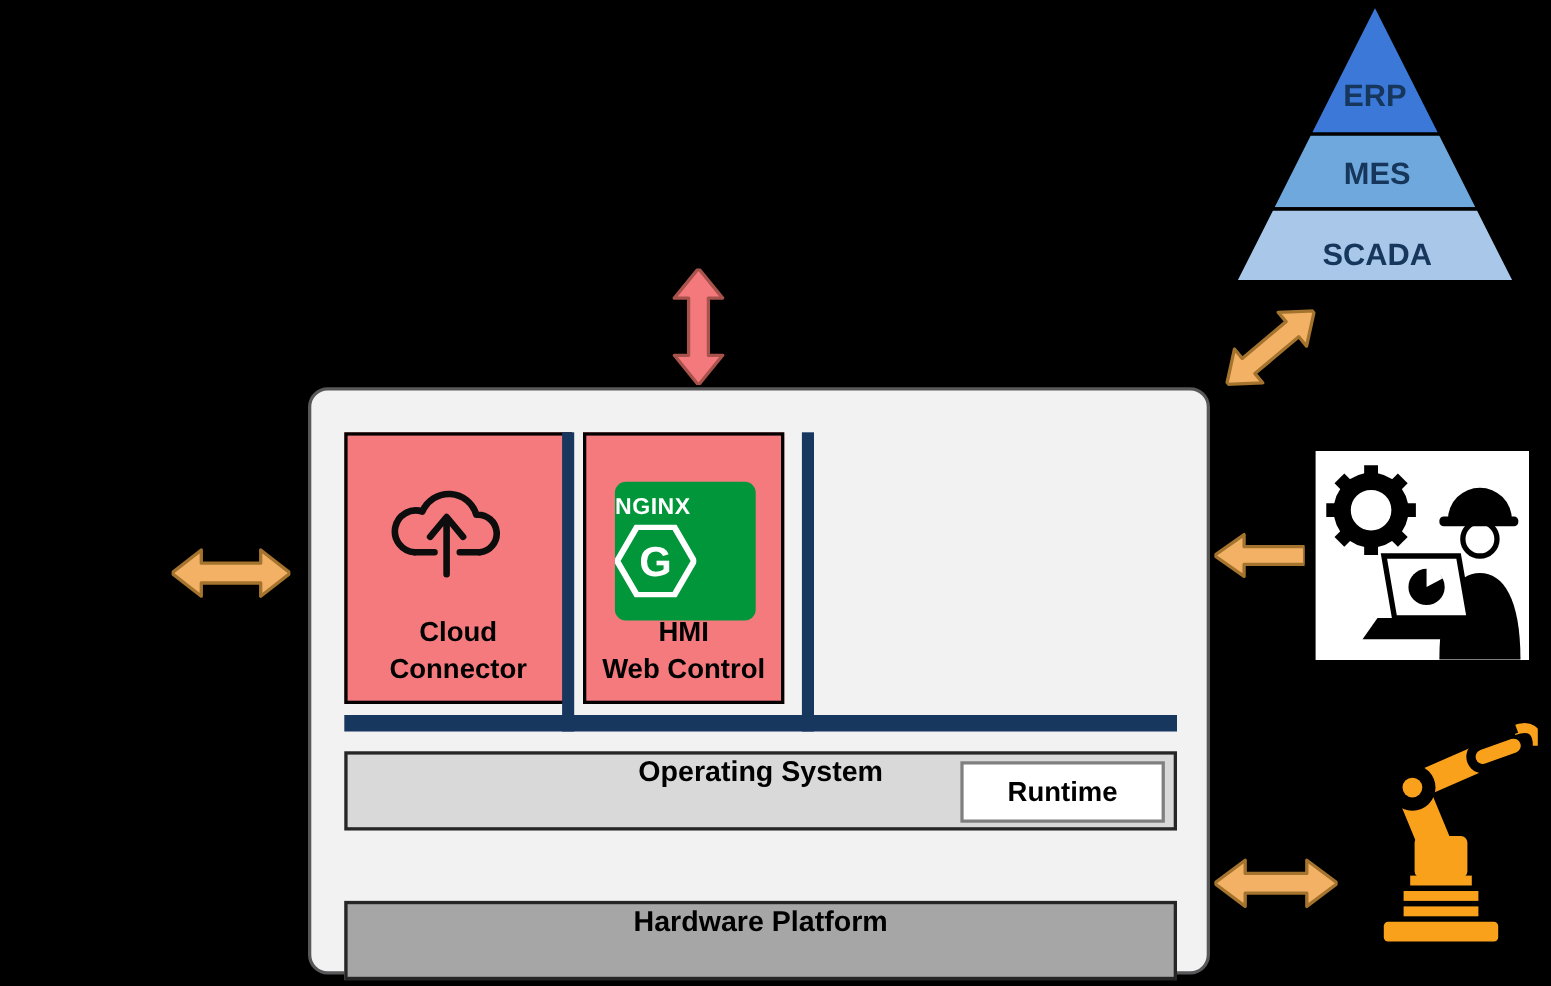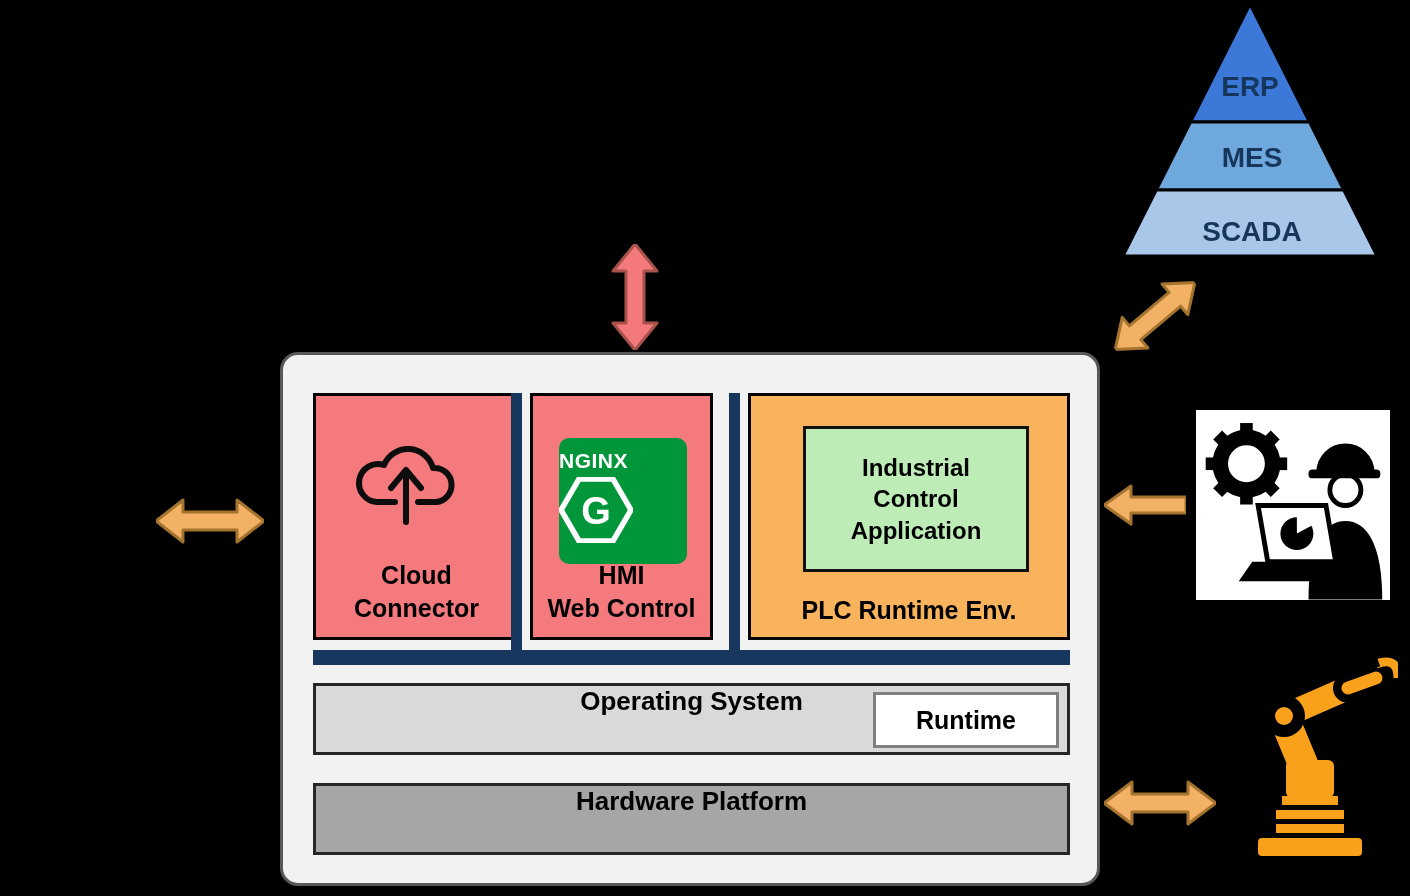--- a/index.html
+++ b/index.html
@@ -15,21 +15,21 @@
   .orange{background:var(--orange,#f8b35c);}
 
   .box-label{position:absolute;left:0;right:0;bottom:12px;text-align:center;font-weight:bold;
              font-size:25px;line-height:1.32;color:#000;white-space:pre-line;}
 
   .navy{background:var(--navy,#17375e);position:absolute;}
 
   .bar{position:absolute;border:3px solid #262626;box-sizing:border-box;display:flex;
        align-items:flex-start;justify-content:center;font-weight:bold;font-size:26px;color:#000;}
   .os-bar{background:var(--os-gray,#d9d9d9);}
-  .hw-bar{background:var(--hw-gray,#a6a6a6);}
+  .hw-bar{background:var(--hw-gray,#a6a6a6);margin-top:36px;}
 
   .drivers{position:absolute;right:8px;top:6px;width:186px;height:56px;background:#fff;
            border:3px solid #7f7f7f;box-sizing:border-box;display:flex;align-items:center;
            justify-content:center;font-weight:bold;font-size:25px;color:#000;}
 
   .inner-green{position:absolute;left:52px;top:30px;width:226px;height:146px;
                background:var(--inner-green,#bdecb6);border:3px solid #111;box-sizing:border-box;
                display:flex;align-items:center;justify-content:center;text-align:center;
                font-weight:bold;font-size:24px;line-height:1.3;white-space:pre-line;color:#000;}
 
@@ -75,26 +75,20 @@
         <polygon points="2,33 20,2 54,2 72,33 54,64 20,64" fill="none" stroke="#fff" stroke-width="5.5"></polygon>
         <text x="37" y="47" text-anchor="middle" font-size="38" font-weight="bold" fill="#fff" font-family="Liberation Sans, sans-serif">G</text>
       </svg>
     </div>
     <div class="box-label">HMI
 Web Control</div>
   </div>
 
   <div class="navy" style="left:729px;top:393px;width:11px;height:272px;"></div>
 
-  <div class="comp-box orange" style="left:748px;top:393px;width:322px;height:247px;">
-    <div class="inner-green">Industrial
-Control
-Application</div>
-    <div class="box-label" style="bottom:10px;">PLC Runtime Env.</div>
-  </div>
 
   <div class="navy" style="left:313px;top:650px;width:757px;height:15px;"></div>
 
   <div class="bar os-bar" style="left:313px;top:683px;width:757px;height:72px;">
     <span>Operating System</span>
     <div class="drivers">
       <span>Runtime</span>
     </div>
   </div>
 

